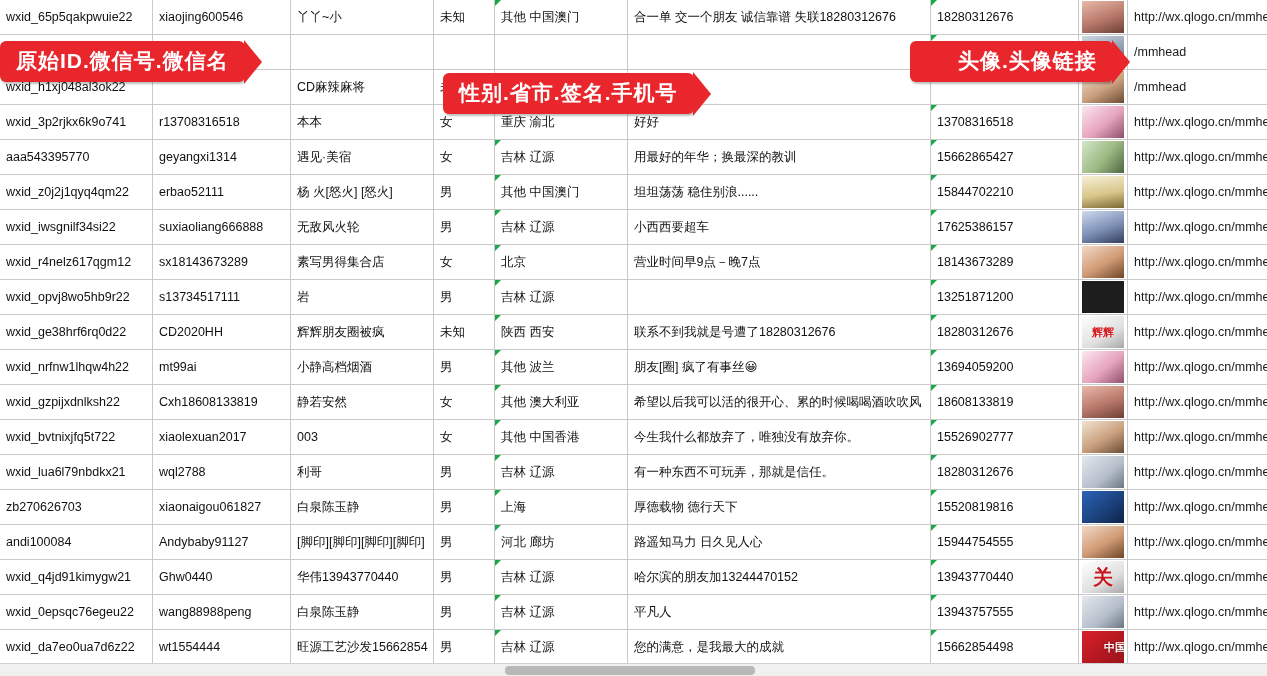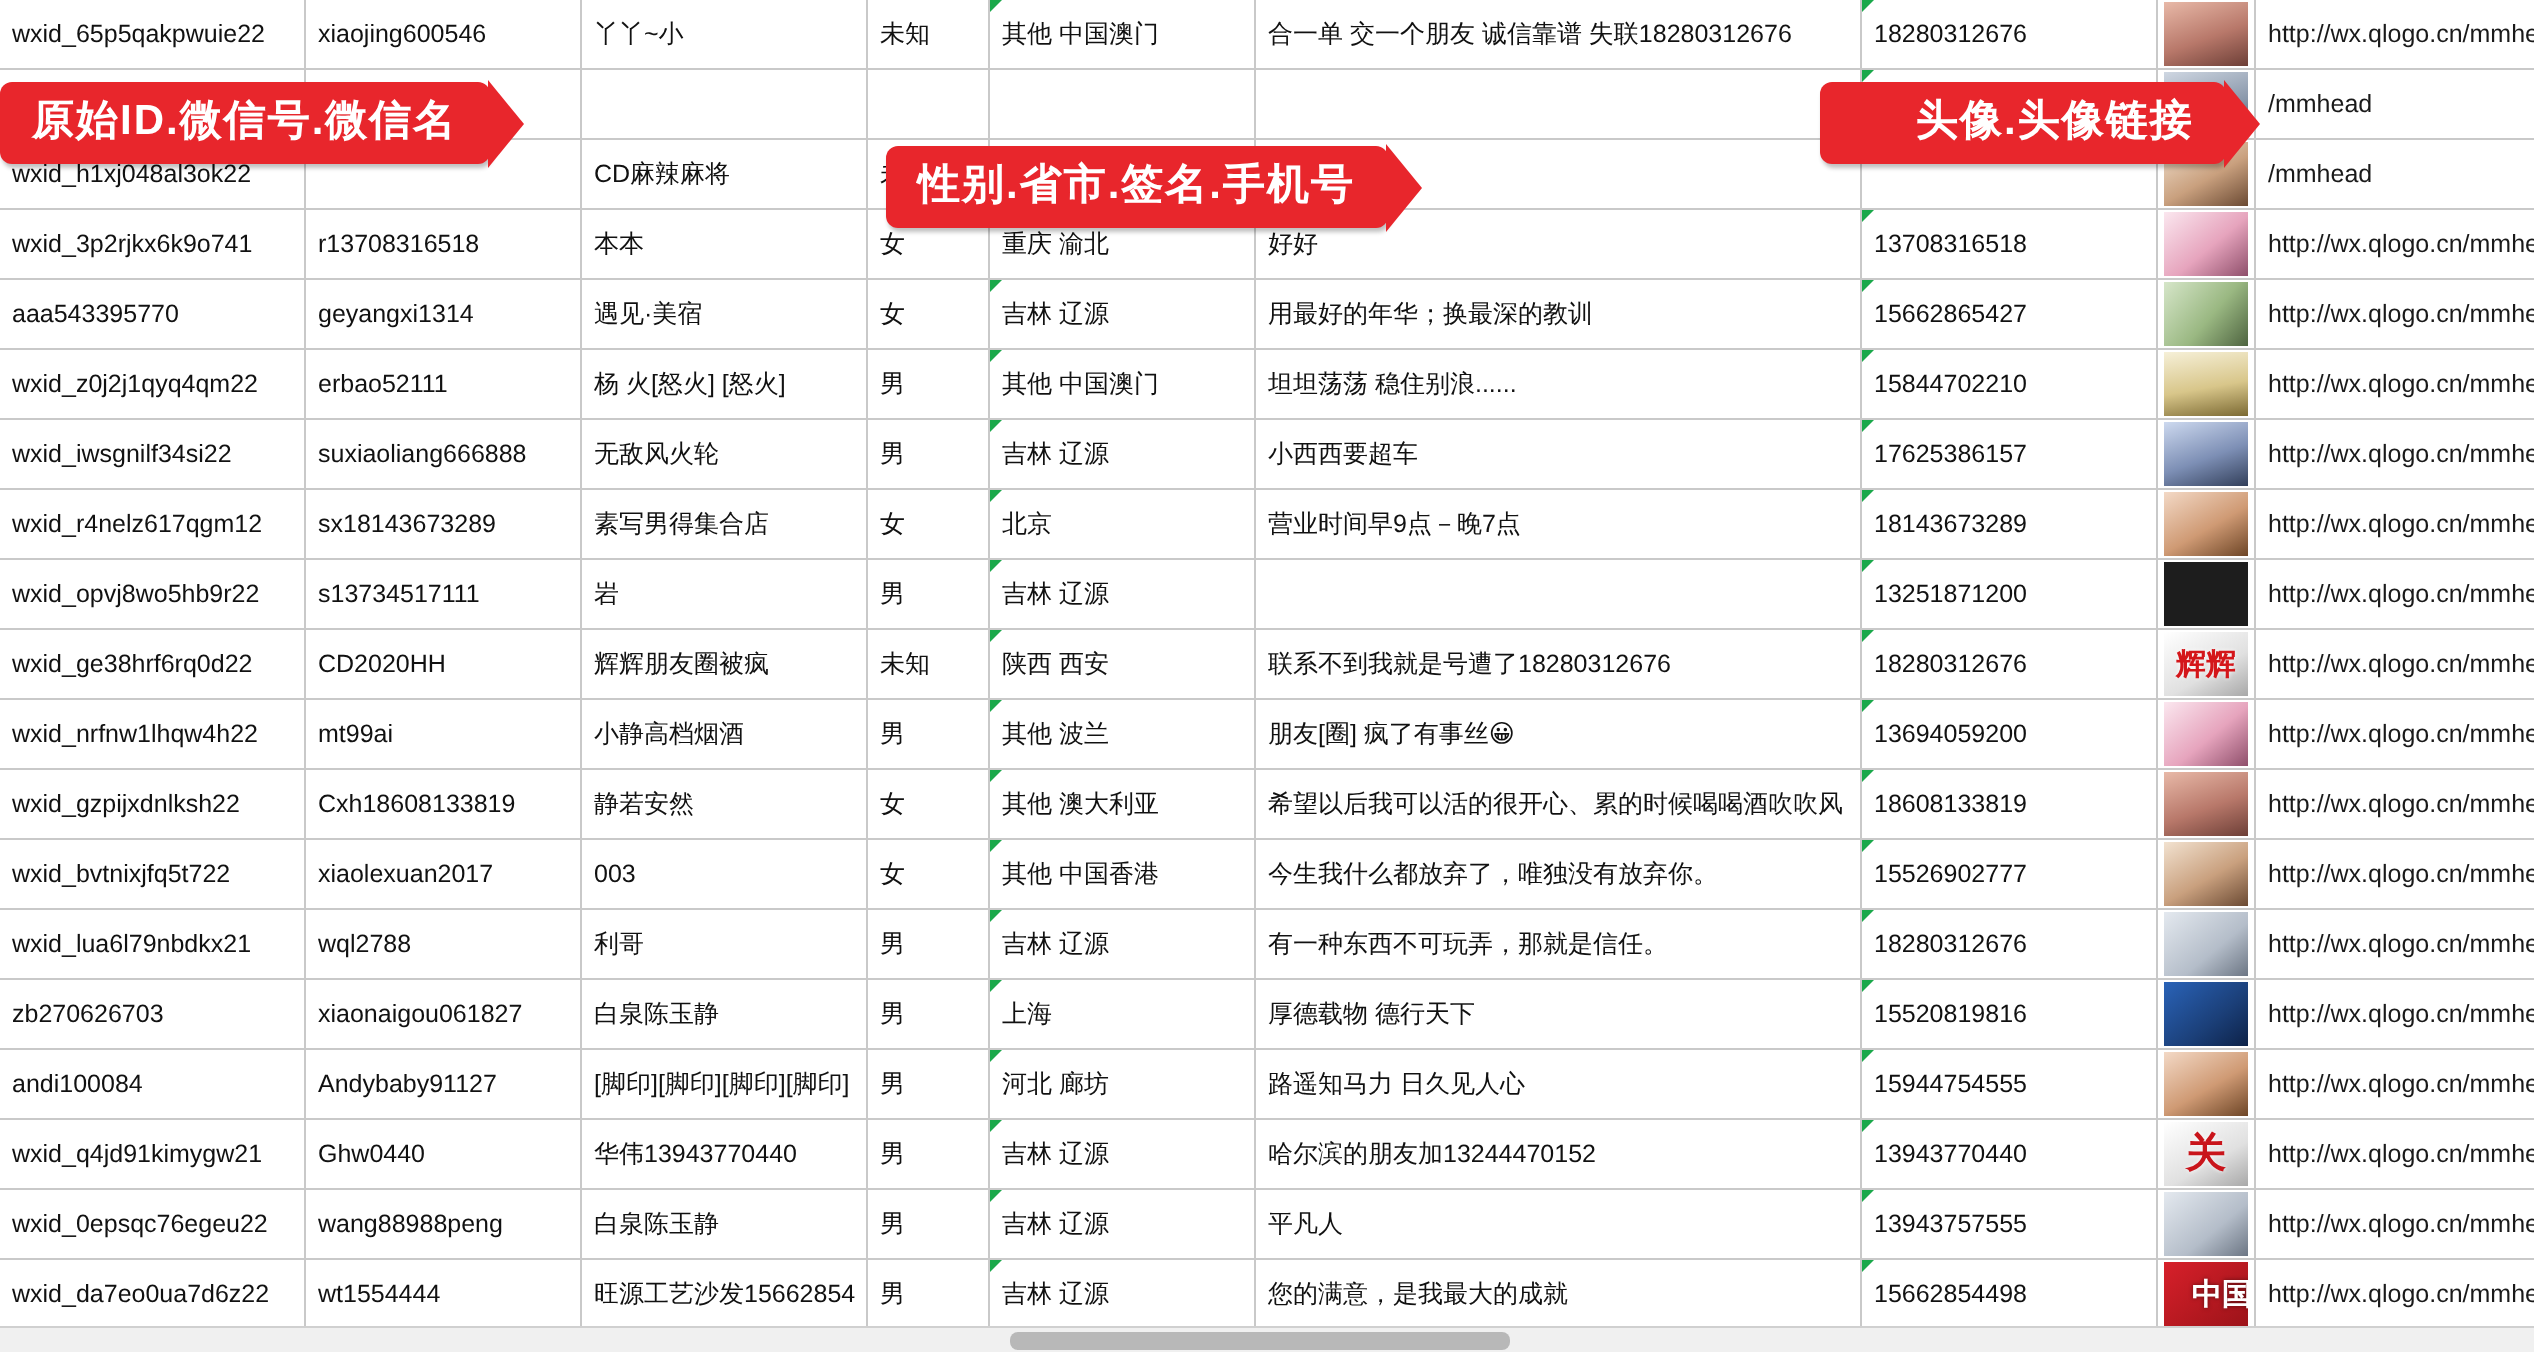--- a/index.html
+++ b/index.html
@@ -78,21 +78,21 @@
   .avatar.a10 { background: linear-gradient(150deg,#ffffff 0%, #e0e0e0 60%, #a8a8a8 100%); }
   .avatar.a11 { background: linear-gradient(140deg,#2a63b8 0%, #1b3f78 60%, #0d2248 100%); }
   .avatar.a12 { background: linear-gradient(140deg,#e4e9ef 0%, #b4bdc9 60%, #6c7684 100%); }
   .avatar.a13 { background: linear-gradient(140deg,#d7202a 0%, #9c1319 100%); }
   .avatar-text {
     position: absolute;
     inset: 0;
     display: flex;
     align-items: center;
     justify-content: center;
-    font-size: 15px;
+    font-size: 11px;
     line-height: 1;
     font-weight: bold;
     color: #d4161a;
     text-shadow: 0 0 2px rgba(255,255,255,.9);
   }
   .avatar-text.white { color: #ffffff; text-shadow: 0 0 2px rgba(0,0,0,.5); padding-left: 44px; }
   .avatar-text.big { font-size: 20px; color: #c9151b; }
 
   .url { color: #1a1a1a; }
 

